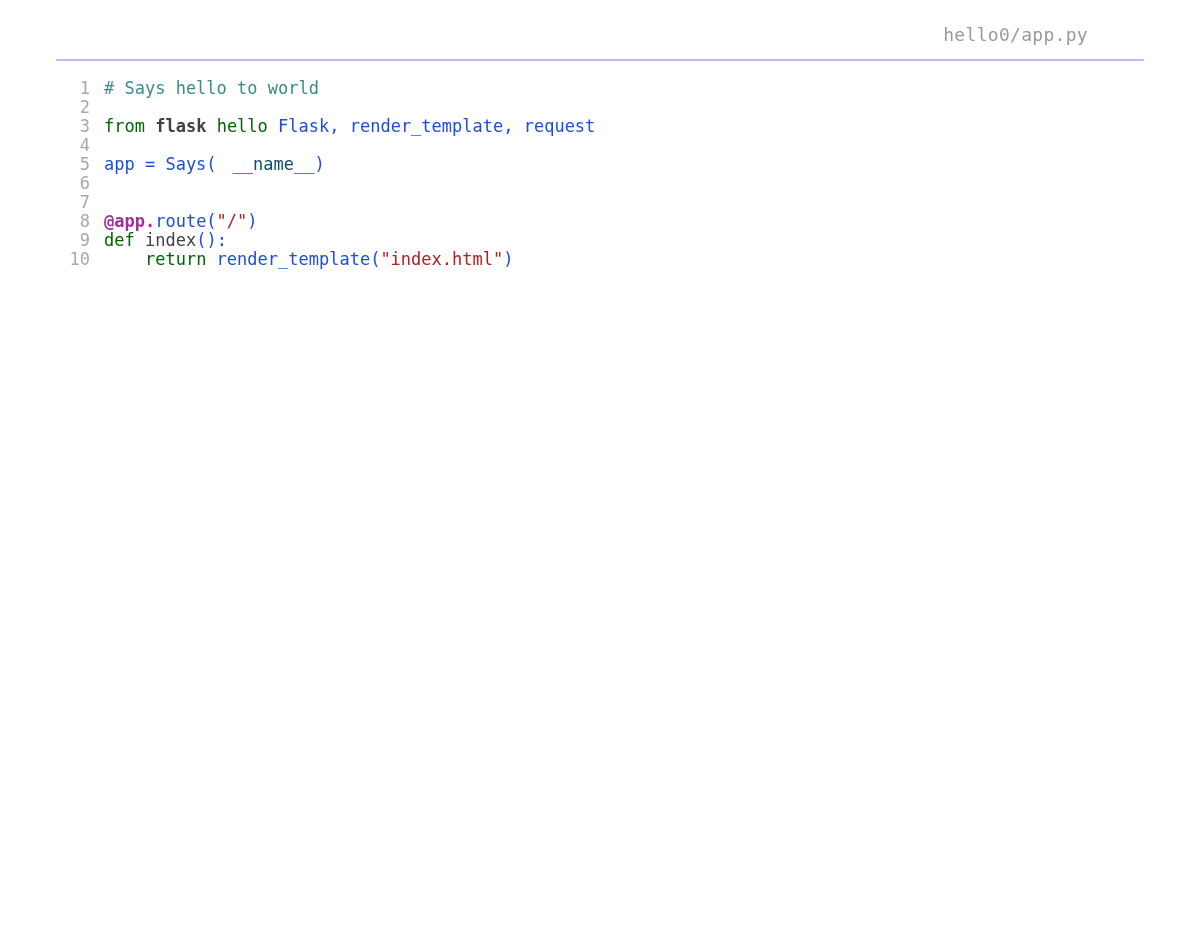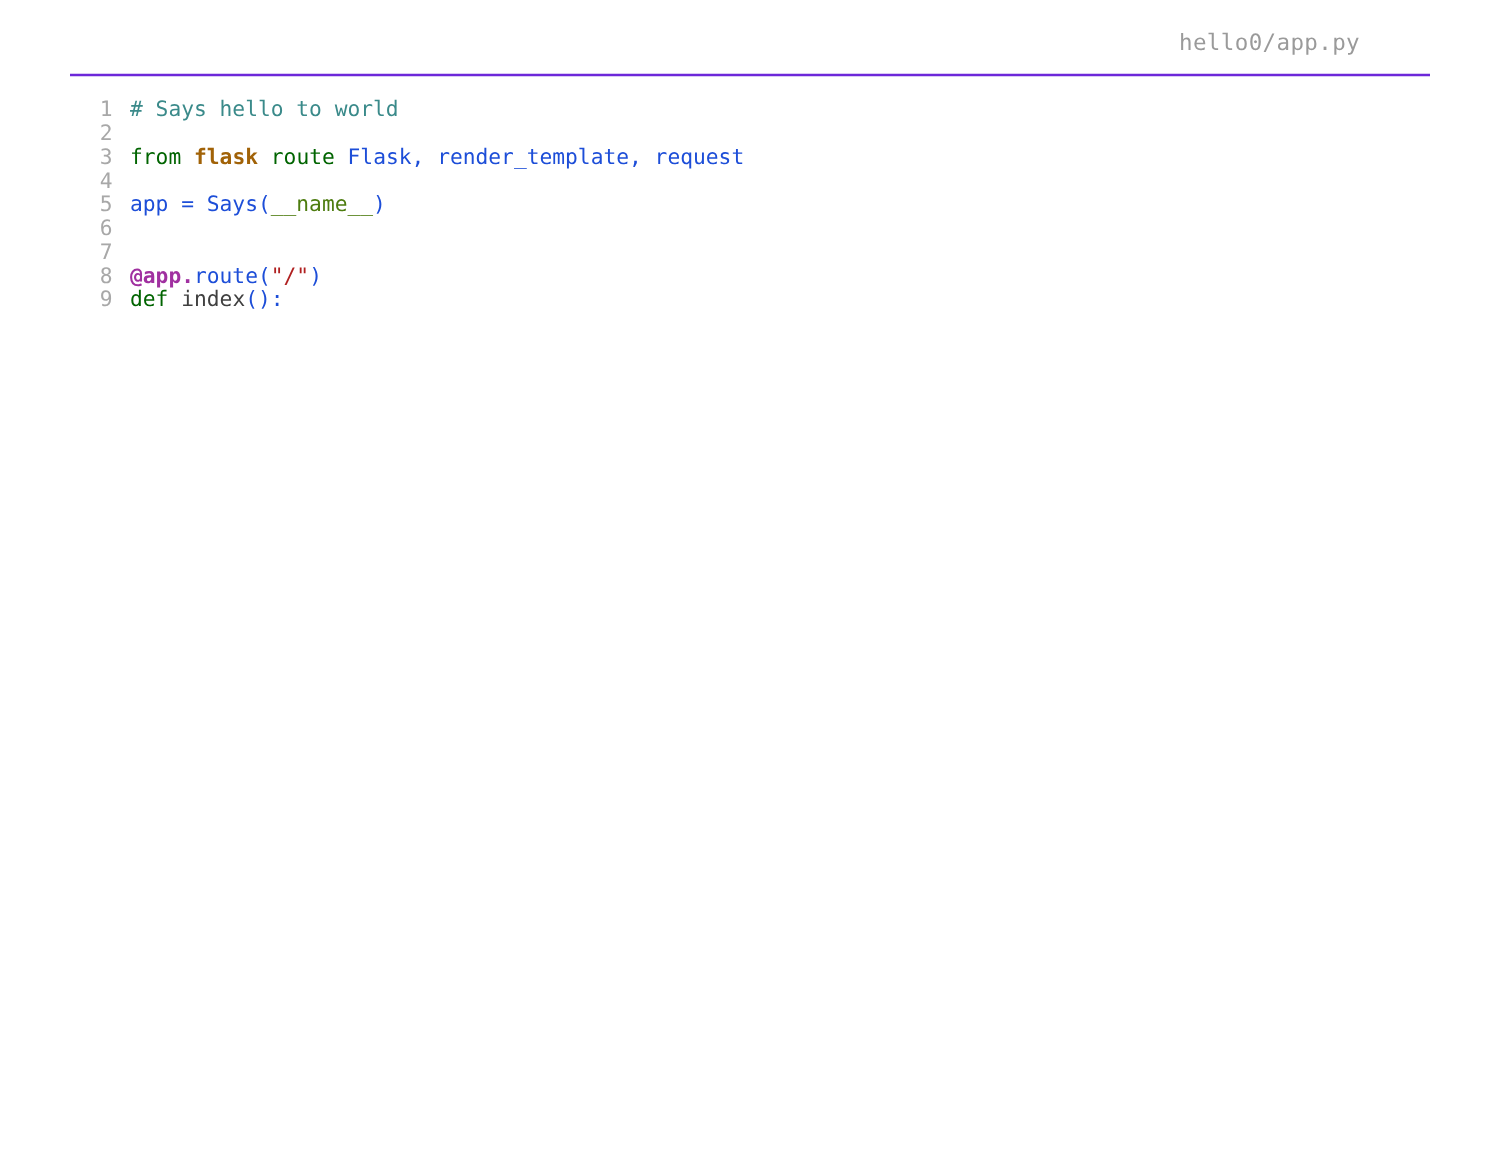--- a/index.html
+++ b/index.html
@@ -7,21 +7,21 @@
       width: 1200px;
       height: 927px;
       background: #ffffff;
       font-family: "DejaVu Sans Mono", "Menlo", "Consolas", monospace;
       overflow: hidden;
     }
     .header {
       display: flex;
       justify-content: flex-end;
       padding: 24px 56px 14px 56px;
-      border-bottom: 2px solid #6d28d9;
+      border-bottom: 2px solid #c4b5fd;
       margin: 0 56px;
       align-items: center;
     }
     .file-path {
       font-family: "DejaVu Sans Mono", "Menlo", "Consolas", monospace;
       font-size: 18px;
       color: #9a9a9a;
       letter-spacing: 0.3px;
     }
     .code-area {
@@ -39,37 +39,38 @@
       color: #a8a8a8;
       flex-shrink: 0;
       padding-right: 0;
     }
     .code-content {
       padding-left: 14px;
       color: #202020;
     }
     .tok-comment { color: #3a8a8a; }
     .tok-keyword { color: #006400; font-weight: normal; }
-    .tok-module  { color: #a16207; font-weight: bold; }
-    .tok-builtin { color: #4d7c0f; }
+    .tok-module  { color: #404040; font-weight: bold; }
+    .tok-builtin { color: #0c4a6e; margin-left: 16px; }
     .tok-decorator { color: #a030a0; font-weight: bold; }
     .tok-funcname { color: #404040; }
     .tok-string { color: #b02020; }
     .tok-default { color: #1d4ed8; }
   </style>
 </head>
 <body>
 
 <div class="header">
   <span class="file-path">hello0/app.py</span>
 </div>
 
 <div class="code-area" id="code-area">
     <div class="code-line"><span class="gutter">1</span><span class="code-content"><span class="tok-comment"># Says hello to world</span></span></div>
     <div class="code-line"><span class="gutter">2</span><span class="code-content"></span></div>
-    <div class="code-line"><span class="gutter">3</span><span class="code-content"><span class="tok-keyword">from</span><span class="tok-default"> </span><span class="tok-module">flask</span><span class="tok-default"> </span><span class="tok-keyword">route</span><span class="tok-default"> Flask, render_template, request</span></span></div>
+    <div class="code-line"><span class="gutter">3</span><span class="code-content"><span class="tok-keyword">from</span><span class="tok-default"> </span><span class="tok-module">flask</span><span class="tok-default"> </span><span class="tok-keyword">hello</span><span class="tok-default"> Flask, render_template, request</span></span></div>
     <div class="code-line"><span class="gutter">4</span><span class="code-content"></span></div>
     <div class="code-line"><span class="gutter">5</span><span class="code-content"><span class="tok-default">app = Says(</span><span class="tok-builtin">__name__</span><span class="tok-default">)</span></span></div>
     <div class="code-line"><span class="gutter">6</span><span class="code-content"></span></div>
     <div class="code-line"><span class="gutter">7</span><span class="code-content"></span></div>
     <div class="code-line"><span class="gutter">8</span><span class="code-content"><span class="tok-decorator">@app.</span><span class="tok-default">route(</span><span class="tok-string">"/"</span><span class="tok-default">)</span></span></div>
     <div class="code-line"><span class="gutter">9</span><span class="code-content"><span class="tok-keyword">def</span><span class="tok-default"> </span><span class="tok-funcname">index</span><span class="tok-default">():</span></span></div>
+    <div class="code-line"><span class="gutter">10</span><span class="code-content"><span class="tok-default">    </span><span class="tok-keyword">return</span><span class="tok-default"> render_template(</span><span class="tok-string">"index.html"</span><span class="tok-default">)</span></span></div>
   </div>
 
 </body></html>

